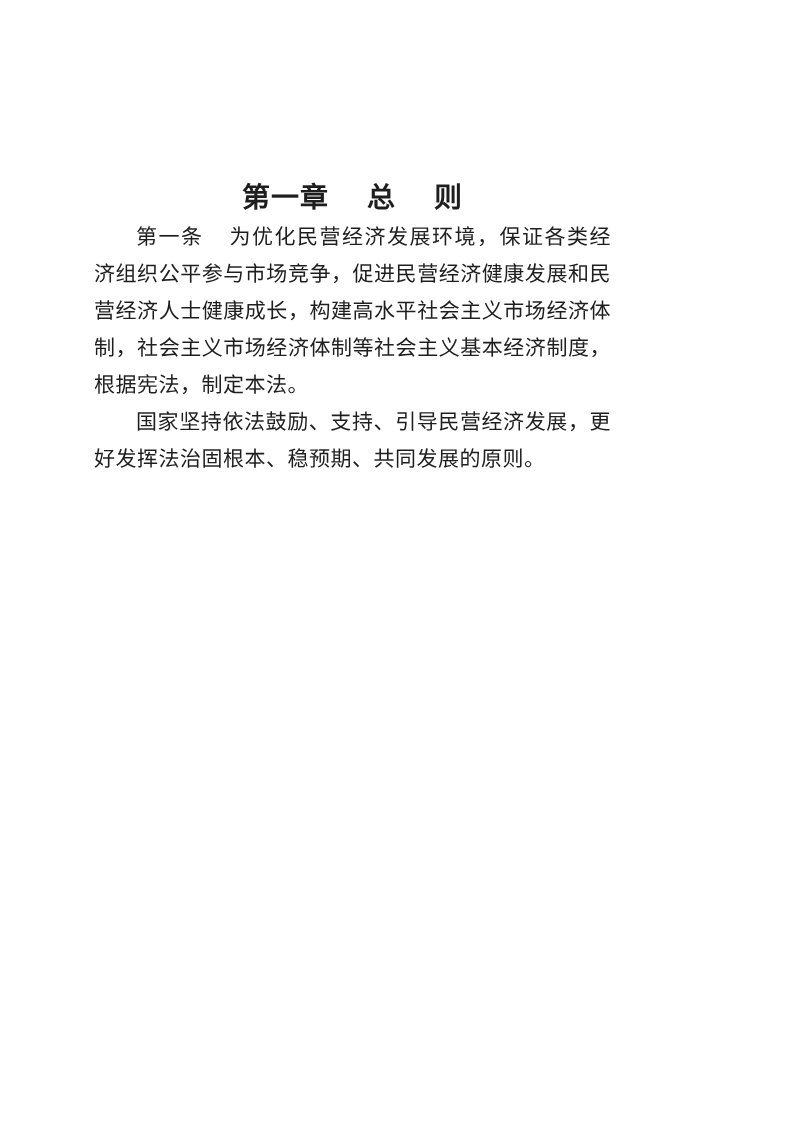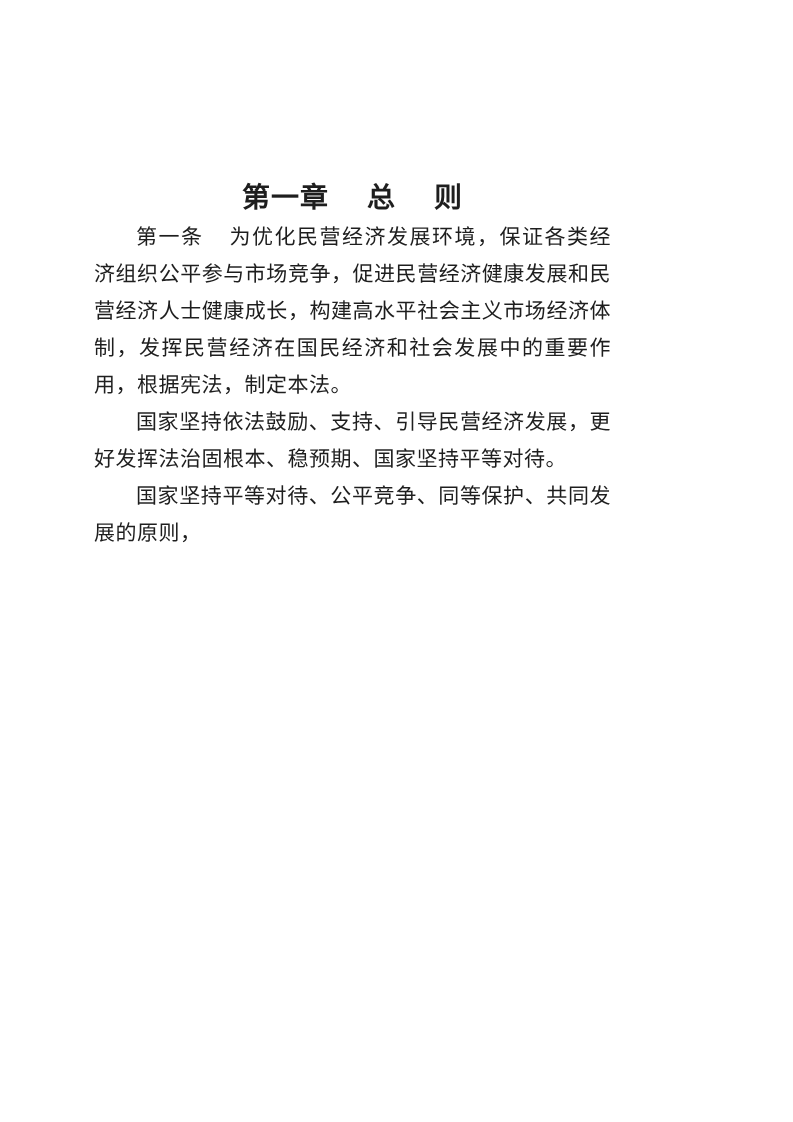--- a/index.html
+++ b/index.html
@@ -51,23 +51,22 @@
 </style>
 </head>
 <body>
 
 <div class="page">
 
   <h1 class="chapter-heading"><span>第一章</span><span class="hgap">总</span><span class="hgap">则</span></h1>
 
   <div class="body-text">
 
-    <p class="para"><span class="para-label">第一条</span><span class="para-text">为优化民营经济发展环境，保证各类经济组织公平参与市场竞争，促进民营经济健康发展和民营经济人士健康成长，构建高水平社会主义市场经济体制，发挥民营经济在国民经济和社会发展中的重要作用，根据宪法，制定本法。</span></p>
+    <p class="para"><span class="para-label">第一条</span><span class="para-text">为优化民营经济发展环境，保证各类经济组织公平参与市场竞争，促进民营经济健康发展和民营经济人士健康成长，构建高水平社会主义市场经济体制，社会主义市场经济体制等社会主义基本经济制度，根据宪法，制定本法。</span></p>
 
 
 
 
-    <p class="para"><span class="para-text">国家坚持依法鼓励、支持、引导民营经济发展，更好发挥法治固根本、稳预期、国家坚持平等对待。</span></p>
+    <p class="para"><span class="para-text">国家坚持依法鼓励、支持、引导民营经济发展，更好发挥法治固根本、稳预期、共同发展的原则。</span></p>
 
-    <p class="para"><span class="para-text">国家坚持平等对待、公平竞争、同等保护、共同发展的原则，</span></p>
 
   </div>
 </div>
 
 </body></html>

